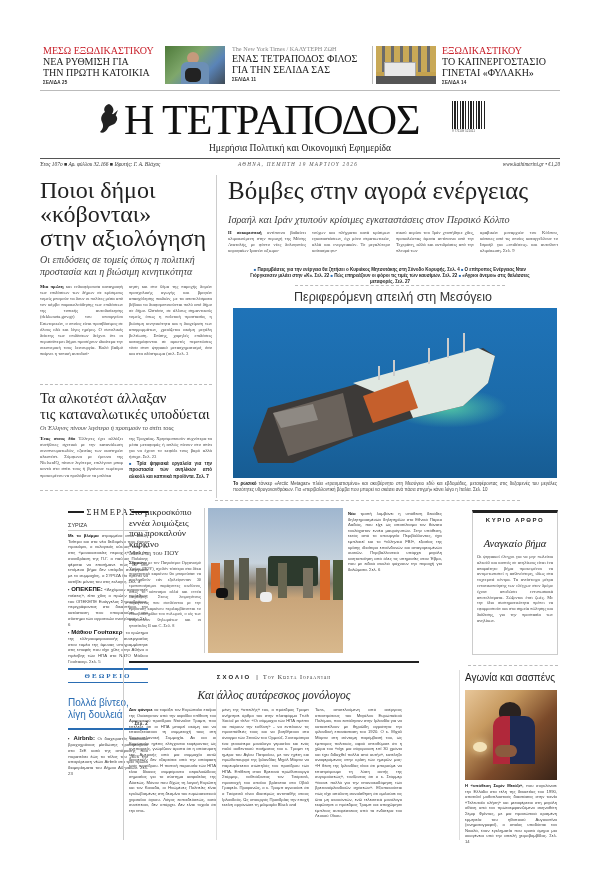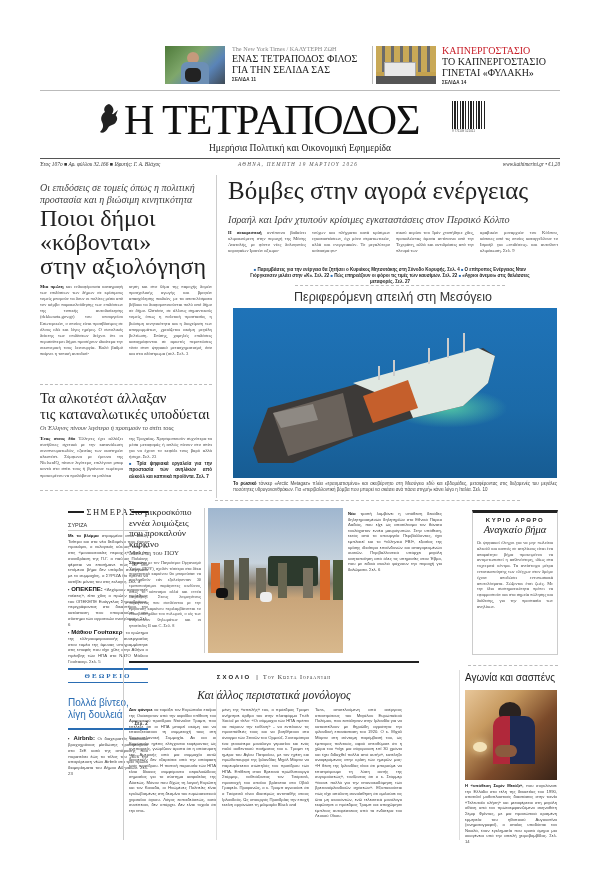--- a/index.html
+++ b/index.html
@@ -15,40 +15,46 @@
   .pg{font-family:"Liberation Sans",sans-serif;font-size:4.5px;font-weight:bold;color:#222;letter-spacing:0.2px}
   .teaser-head{font-family:"Liberation Serif",serif;font-size:10px;line-height:11px;color:#222}
   .teaser-kicker{font-family:"Liberation Serif",serif;font-size:10px;line-height:11px}
   .photo{overflow:hidden}
   .bullet::before{content:"■ ";color:#2a6db3;font-size:4px}
 </style>
 </head>
 <body>
 
 <div class="abs" style="left:40px;top:40px;width:520px;height:52px;">
+  <div class="abs" style="left:3px;top:5px;width:140px;">
+    <div class="teaser-kicker red">ΜΕΣΩ ΕΞΩΔΙΚΑΣΤΙΚΟΥ</div>
+    <div class="teaser-head">ΝΕΑ ΡΥΘΜΙΣΗ ΓΙΑ</div>
+    <div class="teaser-head">ΤΗΝ ΠΡΩΤΗ ΚΑΤΟΙΚΙΑ</div>
+    <div class="pg" style="margin-top:2px">ΣΕΛΙΔΑ 25</div>
+  </div>
   <div class="abs" style="left:146px;top:6px;width:1px;height:38px;background:#bbb"></div>
   <div class="abs photo" style="left:125px;top:6px;width:60px;height:38px;background:linear-gradient(135deg,#4e7a3a 0%,#7fa76b 40%,#5a84b8 70%,#3f4a55 100%);">
     <div class="abs" style="left:22px;top:6px;width:12px;height:12px;border-radius:50%;background:#c59a7c"></div>
     <div class="abs" style="left:16px;top:16px;width:28px;height:22px;background:#6c8fb5;border-radius:6px 6px 0 0"></div>
     <div class="abs" style="left:20px;top:22px;width:16px;height:14px;background:#222;border-radius:5px"></div>
   </div>
   <div class="abs" style="left:192px;top:5px;width:140px;">
     <div class="serif" style="font-size:6.2px;color:#888;line-height:8px">The New York Times / ΚΑΛΥΤΕΡΗ ΖΩΗ</div>
     <div class="teaser-head">ΕΝΑΣ ΤΕΤΡΑΠΟΔΟΣ ΦΙΛΟΣ</div>
     <div class="teaser-head">ΓΙΑ ΤΗΝ ΣΕΛΙΔΑ ΣΑΣ</div>
     <div class="pg" style="margin-top:2px">ΣΕΛΙΔΑ 11</div>
   </div>
   <div class="abs" style="left:332px;top:6px;width:1px;height:38px;background:#bbb"></div>
   <div class="abs photo" style="left:336px;top:6px;width:60px;height:38px;background:#c4a24f;">
     <div class="abs" style="left:0;top:0;width:60px;height:26px;background:repeating-linear-gradient(90deg,#c9a957 0 6px,#6b6b6b 6px 9px)"></div>
     <div class="abs" style="left:8px;top:16px;width:32px;height:16px;background:#e8e8e8;border:1px solid #aaa"></div>
     <div class="abs" style="left:0;top:30px;width:60px;height:8px;background:#555"></div>
   </div>
   <div class="abs" style="left:402px;top:5px;width:140px;">
-    <div class="teaser-kicker red">ΚΑΠΝΕΡΓΟΣΤΑΣΙΟ</div>
+    <div class="teaser-kicker red">ΕΞΩΔΙΚΑΣΤΙΚΟΥ</div>
     <div class="teaser-head">ΤΟ ΚΑΠΝΕΡΓΟΣΤΑΣΙΟ</div>
     <div class="teaser-head">ΓΙΝΕΤΑΙ «ΦΥΛΑΚΗ»</div>
     <div class="pg" style="margin-top:2px">ΣΕΛΙΔΑ 14</div>
   </div>
   <div class="abs" style="left:0;top:50px;width:520px;height:1px;background:#bbb"></div>
 </div>
 
 <div class="abs" style="left:0;top:96px;width:600px;height:60px;">
   <div class="abs" style="left:98px;top:6px;width:22px;height:34px;">
     <svg width="22" height="34" viewBox="0 0 22 34">
@@ -64,26 +70,26 @@
   <div class="abs serif" style="left:0;width:600px;top:47px;font-size:9.5px;text-align:center;color:#222">Ημερήσια Πολιτική και Οικονομική Εφημερίδα</div>
 </div>
 
 <div class="abs" style="left:40px;top:158px;width:520px;height:10px;border-top:1px solid #555;">
   <div class="abs serif" style="left:0;top:2px;font-size:5.4px;font-style:italic;color:#333;white-space:nowrap">Έτος 107ο ■ Αρ. φύλλου 32.166 ■ Ιδρυτής: Γ. Α. Βλάχος</div>
   <div class="abs serif" style="left:198px;top:2px;font-size:5.2px;font-style:italic;color:#555;letter-spacing:1.3px;white-space:nowrap">ΑΘΗΝΑ, ΠΕΜΠΤΗ 19 ΜΑΡΤΙΟΥ 2026</div>
   <div class="abs serif" style="right:0;top:2px;font-size:5.2px;font-style:italic;color:#333;white-space:nowrap">www.kathimerini.gr • €1,20</div>
 </div>
 
 <div class="abs" style="left:40px;top:178px;width:172px;">
-  <div class="serif" style="font-size:10px;line-height:12px;font-style:italic;color:#444;margin-top:4px">Οι επιδόσεις σε τομείς όπως η πολιτική προστασία και η βιώσιμη κινητικότητα</div>
   <div class="serif" style="font-size:24px;line-height:24px;color:#222">
     <div>Ποιοι δήμοι</div>
     <div>«κόβονται»</div>
     <div>στην αξιολόγηση</div>
   </div>
+  <div class="serif" style="font-size:10px;line-height:12px;font-style:italic;color:#444;margin-top:4px">Οι επιδόσεις σε τομείς όπως η πολιτική προστασία και η βιώσιμη κινητικότητα</div>
   <div style="display:flex;gap:6px;margin-top:6px">
     <div class="body-txt" style="width:83px"><b>Μια πρώτη</b> <span>και ενδιαφέρουσα καταγραφή των επιδόσεων των δήμων σε κρίσιμους τομείς μπορούν να δουν οι πολίτες μέσα από τον κόμβο παρακολούθησης των επιδόσεων της τοπικής αυτοδιοίκησης (dekkenota.gov.gr) του υπουργείου Εσωτερικών, ο οποίος είναι προσβάσιμος σε όλους εδώ και λίγες ημέρες. Ο συνολικός δείκτης των επιδόσεων δείχνει ότι οι περισσότεροι δήμοι προσέχουν ιδιαίτερα την οικονομική τους λειτουργία. Καλό βαθμό παίρνει η τοπική αυτοδιοί-</span></div>
     <div class="body-txt" style="width:83px">κηση και στο θέμα της παροχής δομών προσχολικής αγωγής και βρεφών απασχόλησης παιδιών, με τα αποτελέσματα βέβαια να διαφοροποιούνται πολύ από δήμο σε δήμο. Ωστόσο, σε άλλους σημαντικούς τομείς, όπως η πολιτική προστασία, η βιώσιμη κινητικότητα και η διαχείριση των απορριμμάτων, χρειάζεται ακόμη μεγάλη βελτίωση. Επίσης, χαμηλές επιδόσεις καταγράφονται σε αρκετές περιπτώσεις τόσο στον ψηφιακό μετασχηματισμό, όσο και στα οδόστρωμα (σελ. Σελ. 3</div>
   </div>
 </div>
 <div class="abs dash" style="left:40px;top:384px;width:172px"></div>
 
 <div class="abs" style="left:40px;top:390px;width:172px;">
   <div class="serif" style="font-size:14.5px;line-height:16px;color:#222">
     <div>Τα αλκοτέστ άλλαξαν</div>
@@ -181,33 +187,33 @@
   <div class="abs" style="left:8px;top:80px;width:12px;height:10px;background:#111;border-radius:4px"></div>
   <div class="abs" style="left:52px;top:84px;width:12px;height:10px;background:#eee;border-radius:4px"></div>
 </div>
 
 <div class="abs" style="left:348px;top:508px;width:94px;">
   <div class="body-sans" style="margin-top:3px;font-size:4.2px;line-height:5.6px"><b>Νέα</b> <span>τροπή λαμβάνει η υπόθεση δεκάδες δηλητηριασμένων δηλητηρίων στο Εθνικό Πάρκο Δαδιάς, που είχε ως αποτέλεσμα τον θάνατο τουλάχιστον εννέα μαυρόγυπων. Στην υπόθεση, εκτός από το υπουργείο Περιβάλλοντος, έχει εμπλακεί και το «ελληνικό FBI», εξαιτίας της κρίσης ιδιαίτερα επικίνδυνων και απαγορευμένων ουσιών. Περιβαλλοντικά υπάρχει μεγάλη κινητοποίηση από όλες τις υπηρεσίες στον Έβρο, που με ειδικά σκυλιά ψάχνουν την περιοχή για δολώματα. Σελ. 6</span></div>
 </div>
 
 <div class="abs" style="left:472px;top:510px;width:86px;height:145px;border:1px solid #ccc;border-top:3px solid #222;padding:4px 4px;">
   <div class="sans" style="font-size:6px;letter-spacing:1.5px;font-weight:bold;text-align:center;color:#222">ΚΥΡΙΟ ΑΡΘΡΟ</div>
-  <div class="serif" style="font-size:10.5px;font-style:italic;text-align:center;color:#222;margin-top:1px">Αναγκαίο βήμα</div>
+  <div class="serif" style="font-size:10.5px;font-style:italic;text-align:center;color:#222;margin-top:15px">Αναγκαίο βήμα</div>
   <div class="body-txt" style="margin-top:5px;font-size:4.4px;line-height:5.8px">Οι ψηφιακοί έλεγχοι για να μην πωλείται αλκοόλ και καπνός σε ανηλίκους είναι ένα απαραίτητο βήμα προκειμένου να αντιμετωπιστεί η ασθενέστερη, ιδίως στα νυχτερινά κέντρα. Τα αντίστοιχα μέτρα εντατικοποίησης των ελέγχων στον δρόμο έχουν αποδώσει εντυπωσιακά αποτελέσματα. Σώζονται έτσι ζωές. Με την ίδια συστηματικότητα πρέπει να εφαρμοστούν και στα σημεία πώλησης και διάθεσης, για την προστασία των ανηλίκων.</div>
 </div>
 
 <div class="abs" style="left:129px;top:661px;width:290px;height:2px;background:#222"></div>
 
 <div class="abs" style="left:129px;top:664px;width:290px;">
   <div style="text-align:center;white-space:nowrap">
     <span class="sans" style="font-size:6px;letter-spacing:2px;font-weight:bold;color:#222">ΣΧΟΛΙΟ</span>
     <span class="sans" style="font-size:6px;color:#222">|</span>
     <span class="serif" style="font-size:6px;letter-spacing:1px;color:#333;font-variant:small-caps">Του Κώστα Ιορδανίδη</span>
   </div>
-  <div class="serif" style="font-size:11.5px;font-style:italic;text-align:center;color:#222;margin-top:6px">Και άλλος περιστατικά μονόλογος</div>
+  <div class="serif" style="font-size:11.5px;font-style:italic;text-align:center;color:#222;margin-top:6px">Και άλλος αυτάρεσκος μονόλογος</div>
   <div style="display:flex;gap:6px;margin-top:6px">
     <div class="body-sans" style="width:87px;font-size:4.2px;line-height:5.6px"><b>Δεν φάνηκε</b> <span>να ταράξει τον Ευρωπαίοι εταίροι της Ουάσιγκτον από την αιφνίδια επίθεση του Αμερικανού προέδρου Ντόναλντ Τραμπ, που επέλεξε ότι οι ΗΠΑ μπορεί ακόμη και να επανεξετάσουν τη συμμετοχή τους στη Βορειοατλαντική Συμμαχία. Αν και οι Ευρωπαίοι ηγέτες ελέγχονται εκφέροντας ως ανεπαρκείς, γνωρίζουν άριστα ότι η απόσυρση της Αμερικής από μια συμμαχία οκτώ δεκαετιών δεν εξαρτάται από την απόφαση ενός προέδρου. Η πιστική παρουσία των ΗΠΑ είναι δίκαιος συμφέροντα κεφαλαιώδους σημασίας για το σύστημα ασφαλείας της Δύσεως. Μόνον που δίχως τη λογική Ευρώπη και τον Καναδά, οι Ηνωμένες Πολιτείες είναι εγκλωβισμένες στη δεσμίνο του ευρωασιατικού χερσαίου όγκου. Λόγος εκπαιδεύσεως, κατά συνέπειαν, δεν υπάρχει. Δεν είναι τυχαίο ότι την επο-</span></div>
     <div class="body-sans" style="width:87px;font-size:4.2px;line-height:5.6px">μένη της «απειλής» του, ο πρόεδρος Τραμπ ανήρτησε άρθρο του στην πλατφόρμα Truth Social με τίτλο: «Οι σύμμαχοι των ΗΠΑ πρέπει να πάρουν την ευθύνη» - να εντείνουν τις προσπάθειές τους και να βοηθήσουν στο άνοιγμα των Στενών του Ορμούζ. Συντομότερα ένα γενικότερο μονόλογο γεροσίου και ενός πολύ αυθεντικού ποιήματος του κ. Τραμπ τη ημέρα του Αγίου Πατρικίου, με τον ηγέτη και πρωθυπουργό της Ιρλανδίας Μιχόλ Μάρτιν να παρευρίσκεται σιωπηλός του προέδρου των ΗΠΑ. Επίθεση στον Βρετανό πρωθυπουργό Στάρμερ, εκθειάζοντας τον Τσόρτσιλ, προσευχή του οποίου βρίσκεται στο Οβάλ Γραφείο. Προφανώς, ο κ. Τραμπ αγνοούσε ότι ο Τσόρτσιλ είναι ιδιαιτέρως αντιπαθής στους Ιρλανδούς. Ως υπουργός Προεδρίας την εποχή εκείνη οργάνωσε τη μιλιμαρία Black and</div>
     <div class="body-sans" style="width:87px;font-size:4.2px;line-height:5.6px">Tans, αποτελούμενη από ανέργους αποστράτους του Μεγάλου Ευρωπαϊκού Πολέμου, που εστάλησαν στην Ιρλανδία για να καταστείλουν με θηριώδη αγριότητα την ιρλανδική επανάσταση του 1920. Ο κ. Μιχόλ Μάρτιν στη σύντομη παρέμβασή του, ως έμπειρος πολιτικός, αφού υπενθύμισε ότι η χώρα του «είχε μια σύγκρουση επί 30 χρόνια και έχει διδαχθεί πολλά από αυτήν», κατέληξε αναφερόμενος στην κρίση των ημερών μας: «Η θέση της Ιρλανδίας είναι ότι μπορούμε να επιστρέψουμε τη λύση αυτής της συγκρούσεως», τονίζοντας ότι ο κ. Στάρμερ «έκανε πολλά για την επανοικοδόμηση των βρετανοϊρλανδικών σχέσεων». Εξυπακούεται πως είχε απόλυτη συναίσθηση ότι ομιλούσε εις ώτα μη ακουόντων, ενώ τελεσιτικά μονόλογο εκφώνησε ο πρόεδρος Τραμπ και αποχώρησε έμπλεος αυταρέσκειας από τα ενδότερα του Λευκού Οίκου.</div>
   </div>
 </div>
 <div class="abs" style="left:216px;top:690px;width:1px;height:150px;background:#ddd"></div>
 <div class="abs" style="left:459px;top:670px;width:1px;height:170px;background:#ddd"></div>
 
 <div class="abs dash" style="left:468px;top:665px;width:90px"></div>

